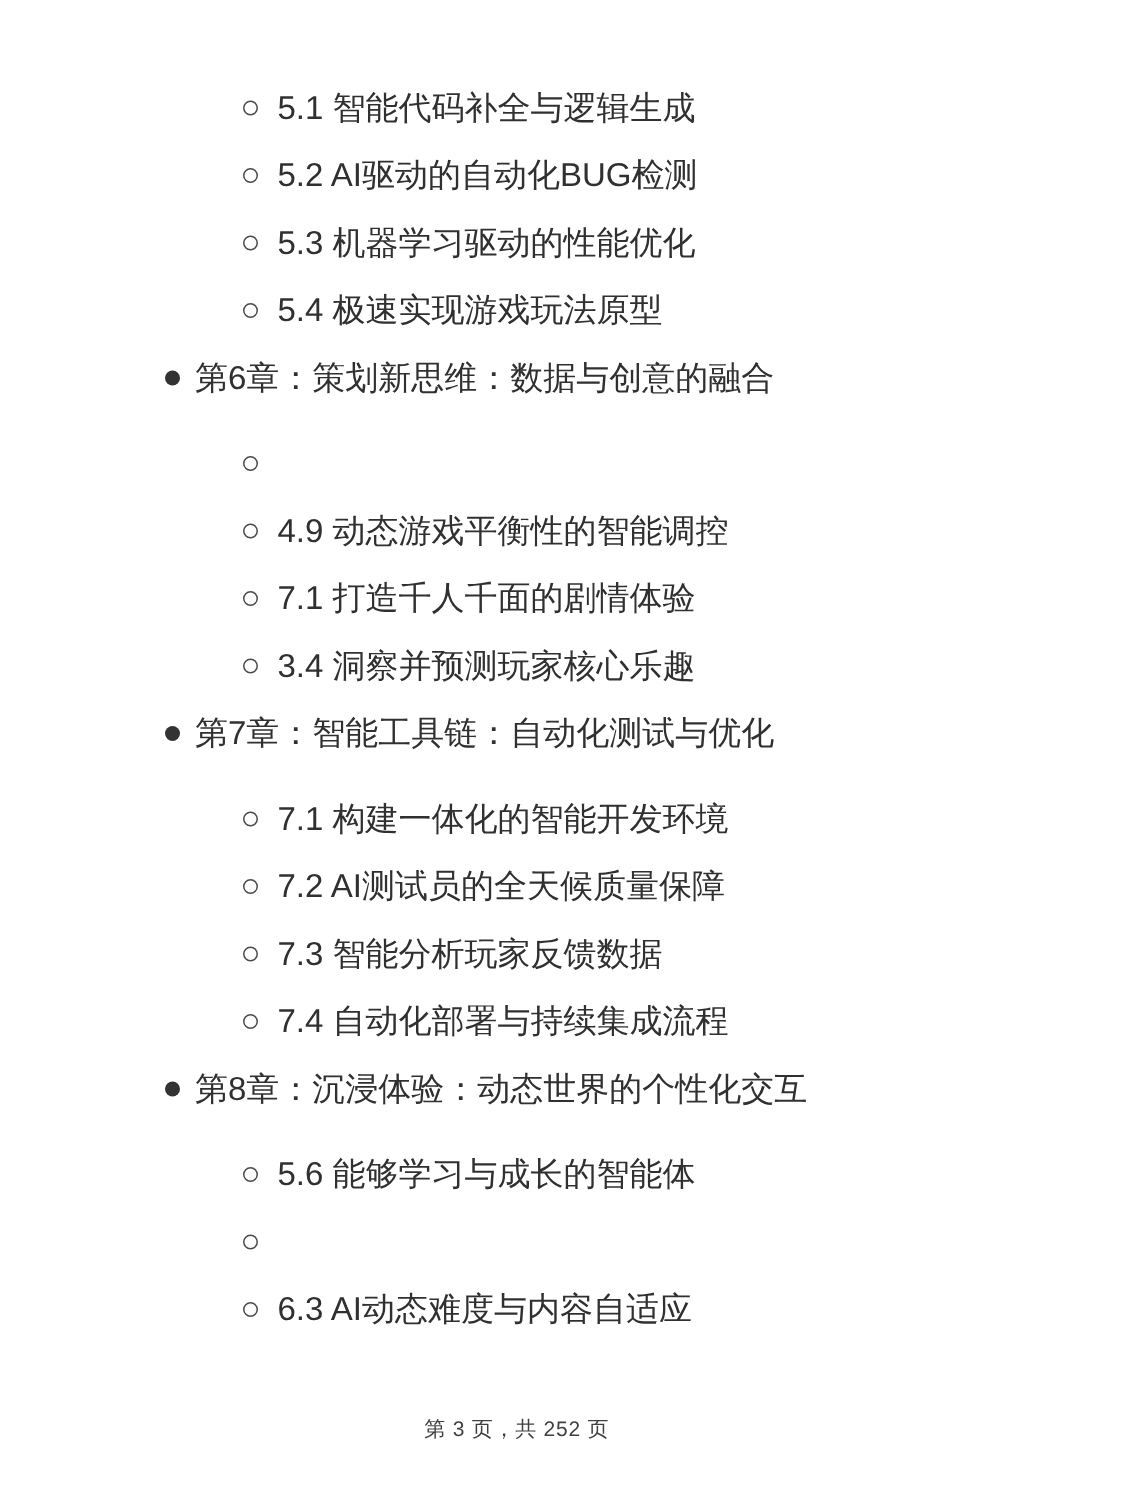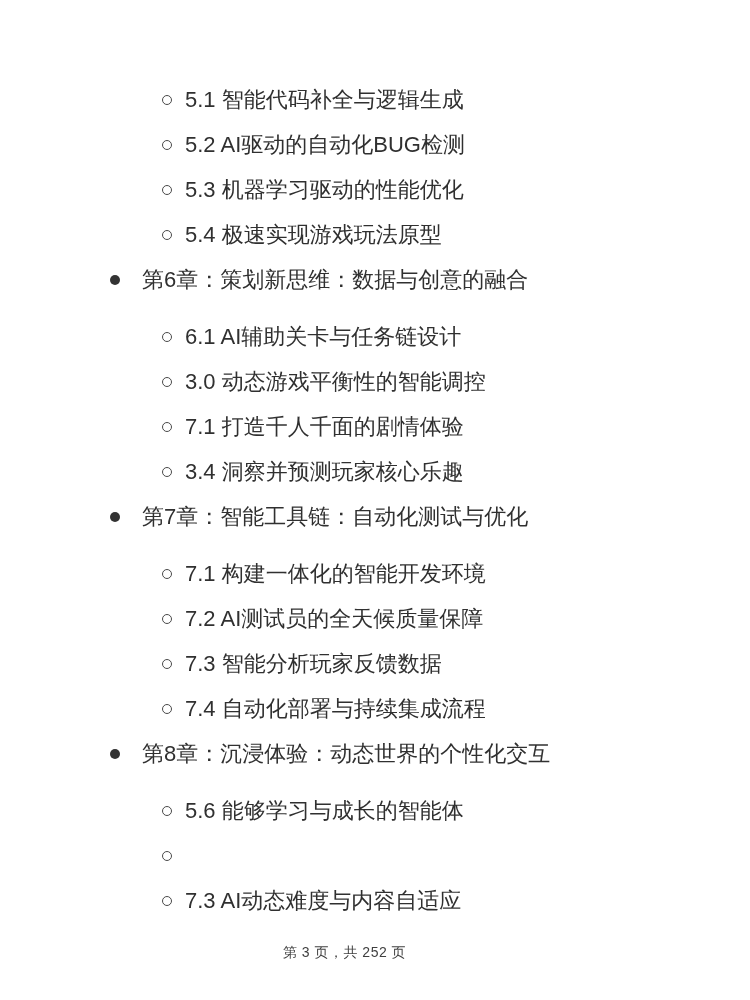--- a/index.html
+++ b/index.html
@@ -11,39 +11,38 @@
     overflow: hidden;
     font-family: "Liberation Sans", "DejaVu Sans", sans-serif;
   }
   .page {
     position: relative;
     width: 750px;
     height: 1000px;
     background: #ffffff;
   }
   .content {
-    padding-top: 85px;
+    padding-top: 57px;
   }
   .row {
     display: flex;
     align-items: center;
     height: 30px;
     font-size: 22px;
     color: #303030;
     white-space: nowrap;
   }
   .row.sub {
     padding-left: 162px;
     margin-bottom: 15px;
   }
   .row.chapter {
     padding-left: 110px;
     margin-top: 10px;
     margin-bottom: 27px;
-    gap: 12px;
   }
   .bullet {
     flex: 0 0 auto;
     width: 10px;
     height: 10px;
     border-radius: 50%;
     background: #333333;
     margin-right: 10px;
   }
   .circle {
@@ -92,25 +91,24 @@
       <span class="circle"></span>
       <span class="label">5.4 极速实现游戏玩法原型</span>
     </div>
 
     <div class="row chapter">
       <span class="bullet"></span>
       <span class="label">第6章：策划新思维：数据与创意的融合</span>
     </div>
     <div class="row sub">
       <span class="circle"></span>
-      <span class="label">6.1 AI辅助关卡与任务链设计</span>
     </div>
     <div class="row sub">
       <span class="circle"></span>
-      <span class="label">3.0 动态游戏平衡性的智能调控</span>
+      <span class="label">4.9 动态游戏平衡性的智能调控</span>
     </div>
     <div class="row sub">
       <span class="circle"></span>
       <span class="label">7.1 打造千人千面的剧情体验</span>
     </div>
     <div class="row sub">
       <span class="circle"></span>
       <span class="label">3.4 洞察并预测玩家核心乐趣</span>
     </div>
 
@@ -141,19 +139,19 @@
     </div>
     <div class="row sub">
       <span class="circle"></span>
       <span class="label">5.6 能够学习与成长的智能体</span>
     </div>
     <div class="row sub">
       <span class="circle"></span>
     </div>
     <div class="row sub">
       <span class="circle"></span>
-      <span class="label">7.3 AI动态难度与内容自适应</span>
+      <span class="label">6.3 AI动态难度与内容自适应</span>
     </div>
 
   </div>
 
   <div class="footer">第 3 页，共 252 页</div>
 </div>
 
 </body></html>

